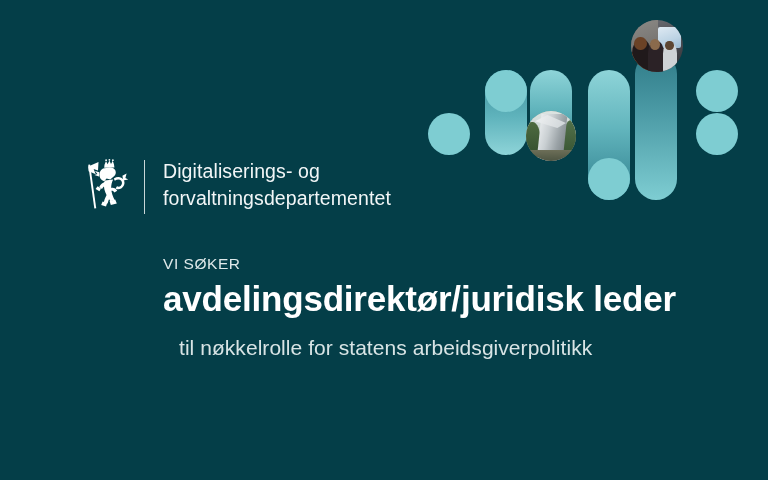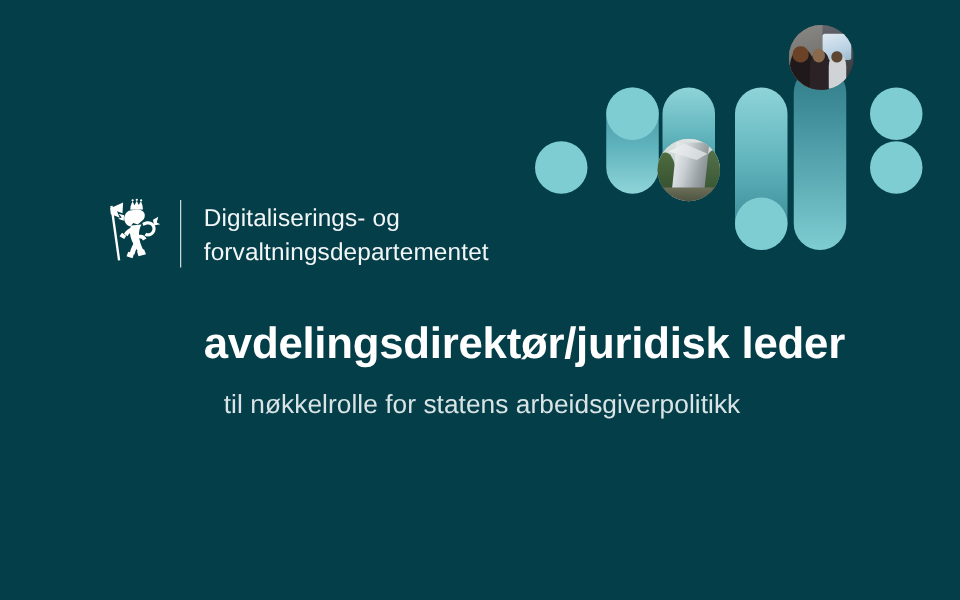--- a/index.html
+++ b/index.html
@@ -197,21 +197,21 @@
     height: 22%;
     background: linear-gradient(180deg, #6d6f58 0%, #4d5442 100%);
   }
 
   
   .logo-block {
     position: absolute;
     left: 84px;
     top: 158px;
     display: flex;
-    align-items: flex-end;
+    align-items: flex-start;
   }
   .coat-of-arms {
     width: 46px;
     height: 58px;
     display: block;
   }
   .logo-divider {
     width: 1px;
     align-self: stretch;
     background: #c8d6d8;
@@ -351,17 +351,18 @@
       </g>
     </svg>
 
     <div class="logo-divider"></div>
 
     <div class="logo-text">Digitaliserings- og
 forvaltningsdepartementet</div>
   </div>
 
   <div class="headline-block">
+    <div class="eyebrow">VI SØKER</div>
     <h1 class="headline">avdelingsdirektør/juridisk leder</h1>
     <div class="subline">til nøkkelrolle for statens arbeidsgiverpolitikk</div>
   </div>
 
 </div>
 
 </body></html>

